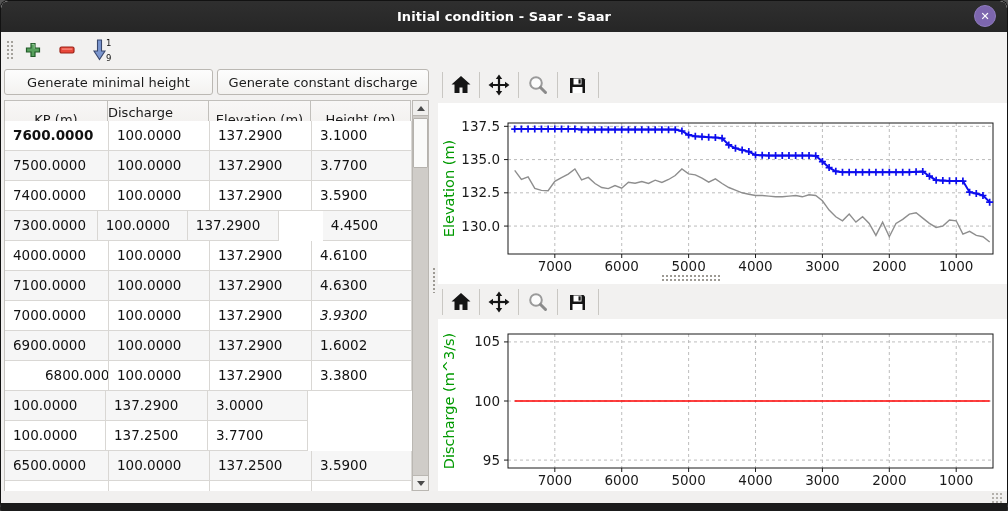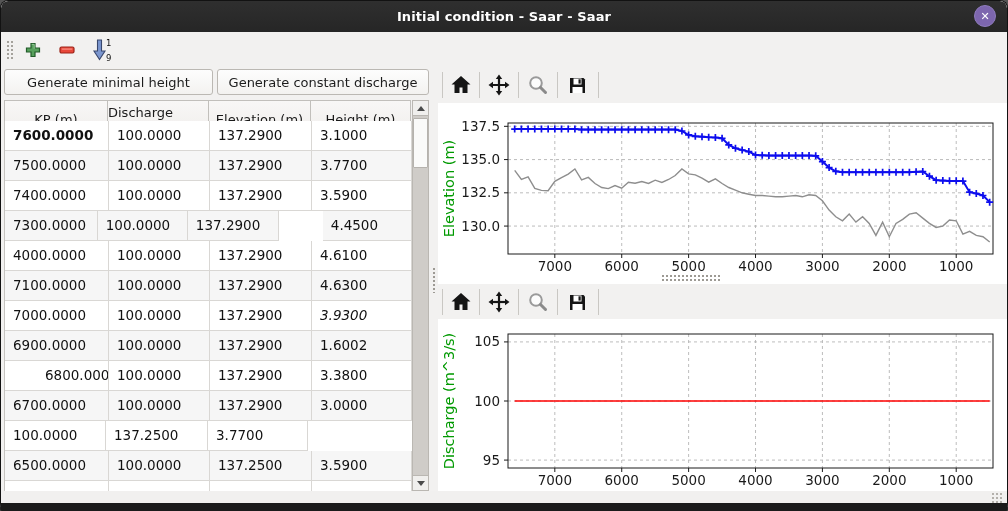--- a/index.html
+++ b/index.html
@@ -190,21 +190,20 @@
         <div class="td" style="width: 102px;">137.2900</div>
         <div class="td" style="width: 100px;">1.6002</div>
       </div>
       <div class="tr odd">
         <div class="td" style="width: 104px; padding-left: 40px;">6800.0000</div>
         <div class="td" style="width: 101px;">100.0000</div>
         <div class="td" style="width: 102px;">137.2900</div>
         <div class="td" style="width: 100px;">3.3800</div>
       </div>
       <div class="tr even">
-        <div class="td" style="width: 104px;">6700.0000</div>
         <div class="td" style="width: 101px;">100.0000</div>
         <div class="td" style="width: 102px;">137.2900</div>
         <div class="td" style="width: 100px;">3.0000</div>
       </div>
       <div class="tr odd">
         <div class="td" style="width: 101px;">100.0000</div>
         <div class="td" style="width: 102px;">137.2500</div>
         <div class="td" style="width: 100px;">3.7700</div>
       </div>
       <div class="tr even">

